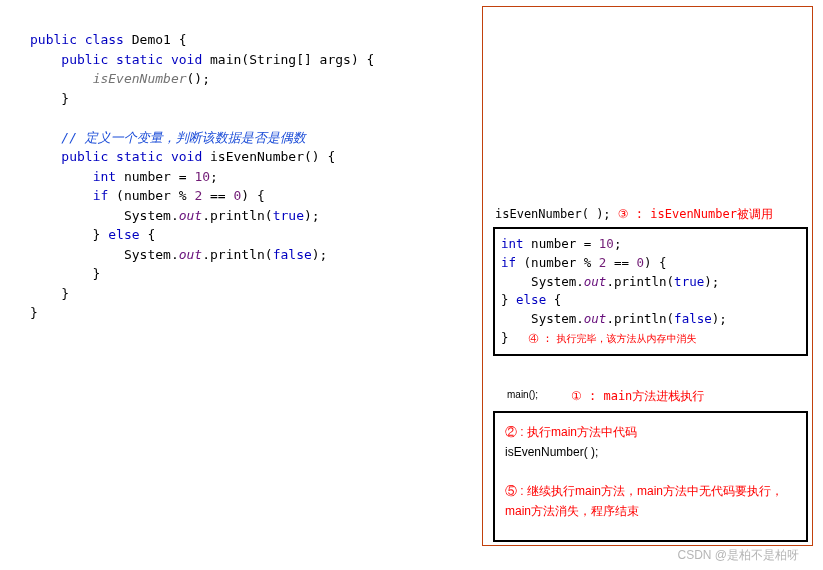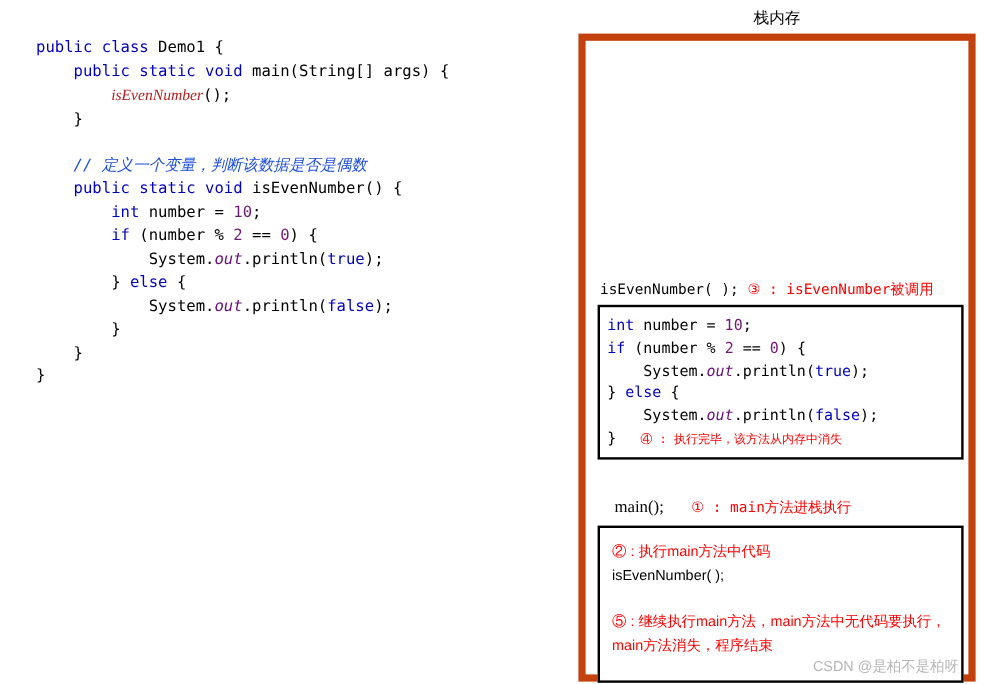--- a/index.html
+++ b/index.html
@@ -7,57 +7,56 @@
     .container { display: flex; height: 100%; }
     .left-panel { width: 476px; padding: 30px 10px 10px 30px; }
     .right-panel { flex: 1; padding: 6px 10px 10px 6px; position: relative; }
     .code-line { white-space: pre; line-height: 1.5; font-family: Consolas, Monaco, monospace; }
     .kw { color: #0000c0; font-weight: normal; }
     .cls { color: #000; }
     .sf { color: #660e7a; font-style: italic; }
     .num { color: #701a75; }
     .comment { color: #1d4ed8; font-style: italic; }
     .stack-title { text-align: center; font-size: 13px; margin-bottom: 4px; font-family: "Microsoft YaHei", sans-serif; }
-    .stack-outer { border: 6px solid #c2410c; height: 540px; position: relative; }
+    .stack-outer { border: 1px solid #c2410c; height: 540px; position: relative; }
     .red-text { color: #ff0000; }
     .inner-box { border: 2px solid #000; position: absolute; background: #fff; }
     .box1 { left: 10px; top: 220px; right: 4px; padding: 6px 4px 6px 6px; }
     .box1 .code-line { font-size: 12.5px; line-height: 1.5; }
     .box2 { left: 10px; top: 404px; right: 4px; padding: 10px 6px 18px 10px; }
-    .main-label { position: absolute; left: 24px; top: 382px; font-size: 14px; font-family: Liberation Serif, serif; }
+    .main-label { position: absolute; left: 24px; top: 382px; font-size: 10px; font-family: Liberation Sans, sans-serif; }
     .ann1 { position: absolute; left: 88px; top: 381px; font-size: 12px; }
     .ann3 { position: absolute; left: 12px; top: 199px; font-size: 12px; }
     .box2-line { font-size: 12px; line-height: 1.65; font-family: Consolas, "Microsoft YaHei", sans-serif; }
     .note4 { font-size: 10px; margin-top: 2px; margin-left: 14px; }
     .watermark { position: absolute; right: 24px; bottom: 6px; color: rgba(120,120,120,0.55); font-size: 12px; font-family: "Microsoft YaHei", sans-serif; }
   </style>
 </head>
 <body>
 
 <div class="container">
   <div class="left-panel">
     <div class="code-line"><span class="kw">public</span> <span class="kw">class</span><span class="cls"> Demo1 {</span></div>
     <div class="code-line">    <span class="kw">public</span> <span class="kw">static</span> <span class="kw">void</span><span> main(String[] args) {</span></div>
-    <div class="code-line">        <span class="sf" style="font-style:italic;color:#b91c1c;font-family:Liberation Serif, serif;">isEvenNumber</span><span>();</span></div>
+    <div class="code-line">        <span class="sf" style="font-style:italic;color:#737373;">isEvenNumber</span><span>();</span></div>
     <div class="code-line">    }</div>
     <div class="code-line">&nbsp;</div>
     <div class="code-line comment">    // 定义一个变量，判断该数据是否是偶数</div>
     <div class="code-line">    <span class="kw">public</span> <span class="kw">static</span> <span class="kw">void</span><span> isEvenNumber() {</span></div>
     <div class="code-line">        <span class="kw">int</span><span> number = </span><span class="num">10</span><span>;</span></div>
     <div class="code-line">        <span class="kw">if</span><span> (number % </span><span class="num">2</span><span> == </span><span class="num">0</span><span>) {</span></div>
     <div class="code-line"><span>            System.</span><span class="sf">out</span><span>.println(</span><span class="kw">true</span><span>);</span></div>
     <div class="code-line"><span>        } </span><span class="kw">else</span><span> {</span></div>
     <div class="code-line"><span>            System.</span><span class="sf">out</span><span>.println(</span><span class="kw">false</span><span>);</span></div>
     <div class="code-line">        }</div>
     <div class="code-line">    }</div>
     <div class="code-line">}</div>
   </div>
 
   <div class="right-panel">
-    <div class="stack-title">栈内存</div>
     <div class="stack-outer">
 
       <div class="ann3">
         <span>isEvenNumber( );</span>
         <span class="red-text">③ : isEvenNumber被调用</span>
       </div>
 
       <div class="inner-box box1">
         <div class="code-line"><span class="kw">int</span><span> number = </span><span class="num">10</span><span>;</span></div>
         <div class="code-line"><span class="kw">if</span><span> (number % </span><span class="num">2</span><span> == </span><span class="num">0</span><span>) {</span></div>

